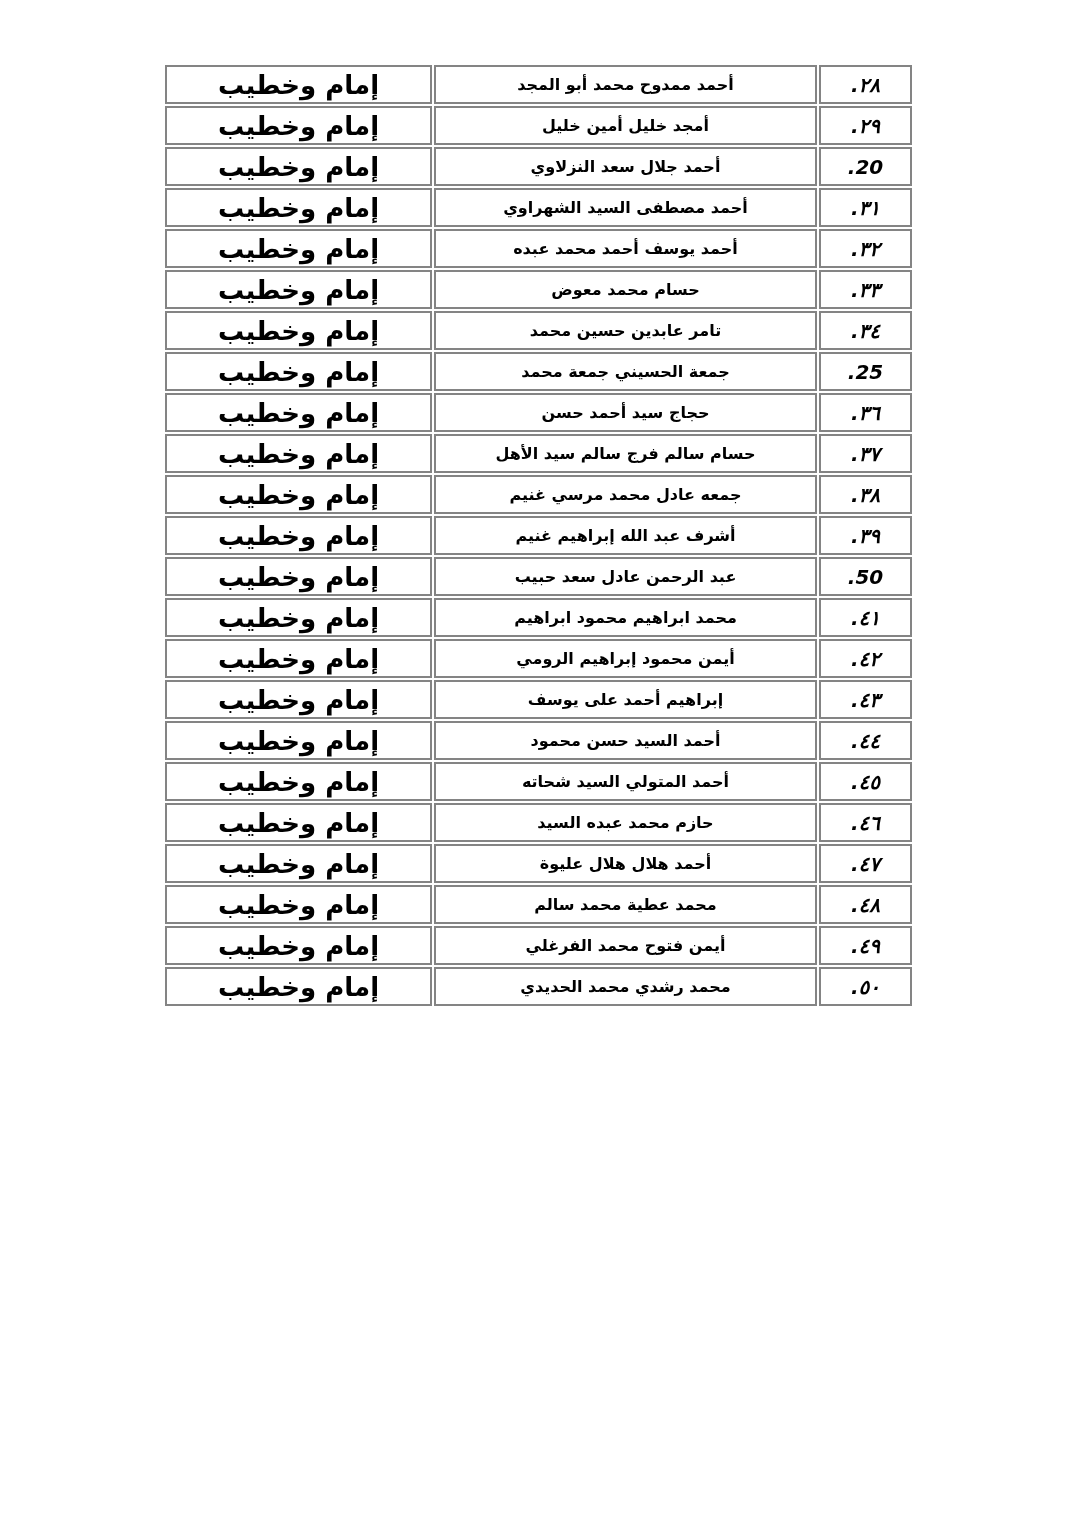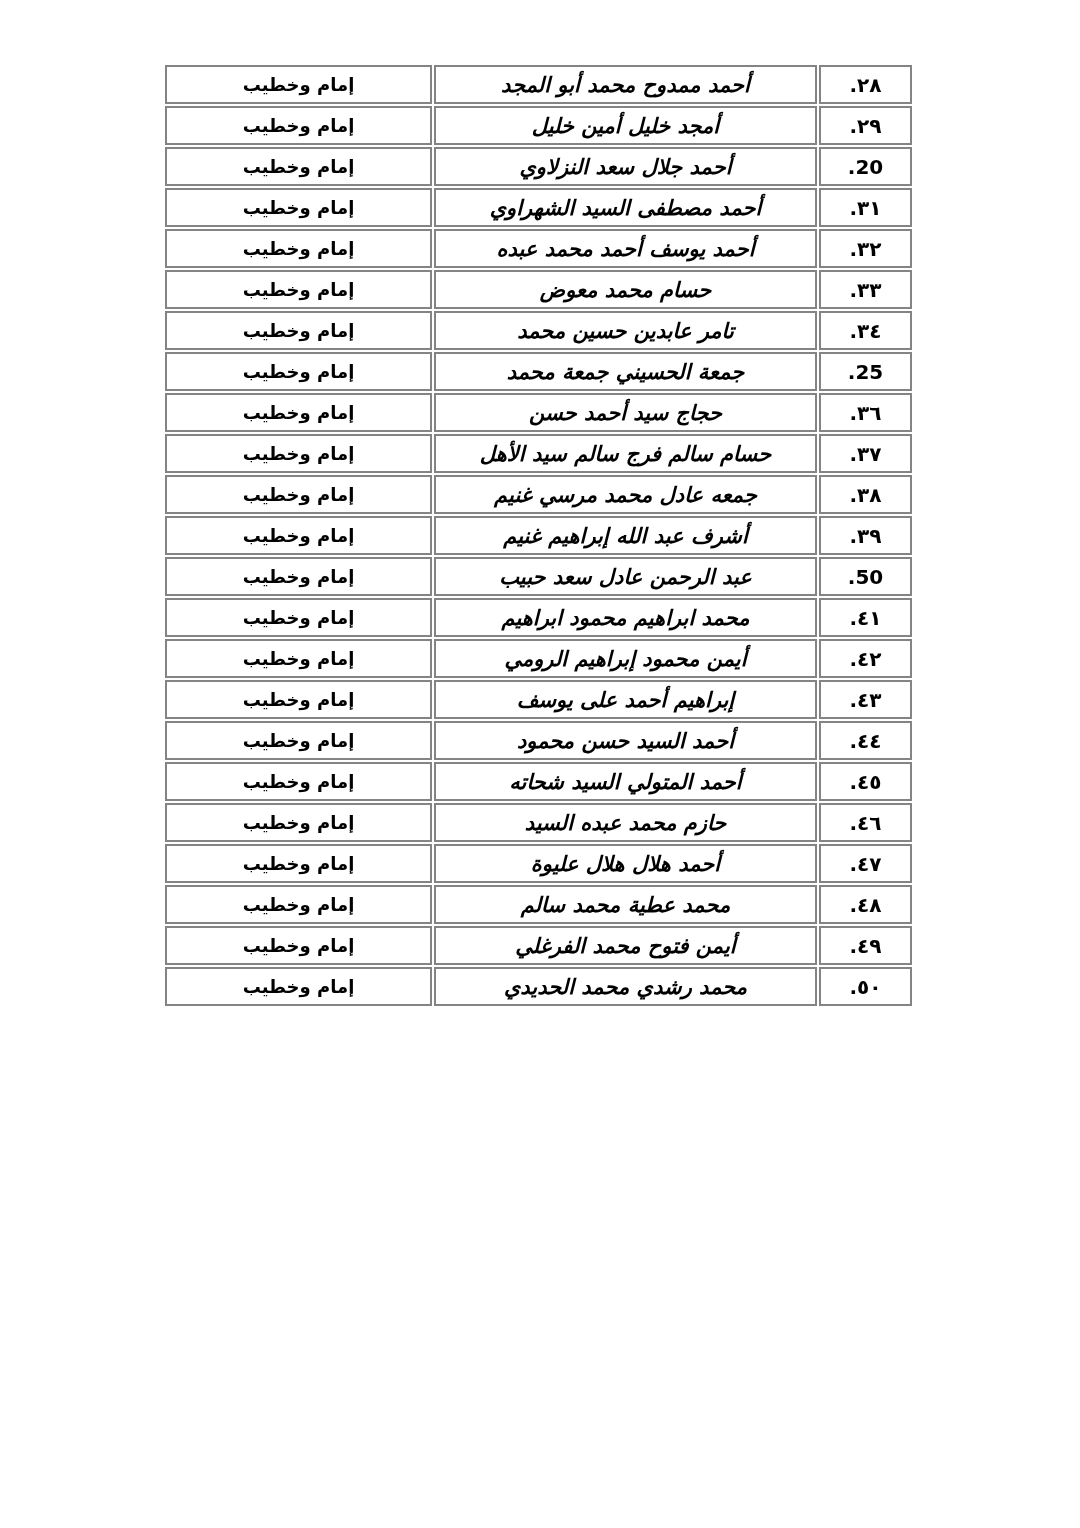--- a/index.html
+++ b/index.html
@@ -39,29 +39,29 @@
     font-weight: bold;
     color: #000000;
     background: #ffffff;
     white-space: nowrap;
     overflow: hidden;
   }
   td.col-num {
     width: 93px;
     background: var(--num-bg, #c6e0b4);
     font-size: 20px;
+    font-style: italic;
   }
   td.col-name {
     width: 383px;
-    font-size: 21px;
-    font-style: italic;
+    font-size: 16px;
   }
   td.col-role {
     width: 267px;
-    font-size: 18px;
+    font-size: 26px;
   }
 </style>
 </head>
 <body style="background: rgb(255, 255, 255);">
 
 <div class="page">
   <table class="roster" dir="rtl">
     <tbody>
   <tr>
     <td class="col-num">٢٨.</td>

